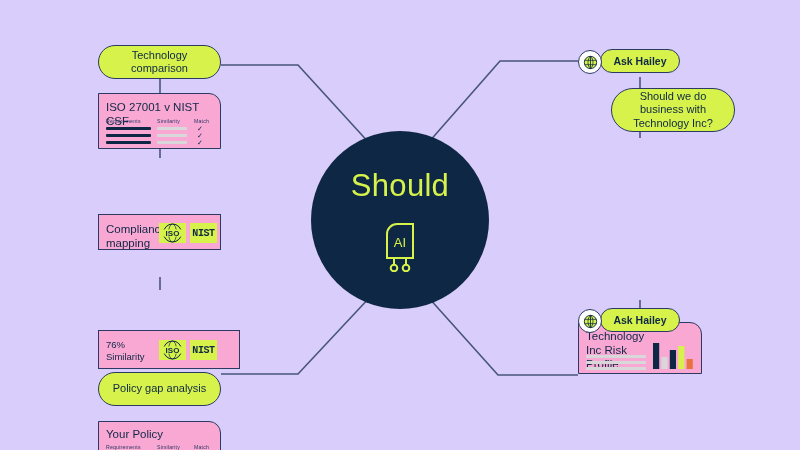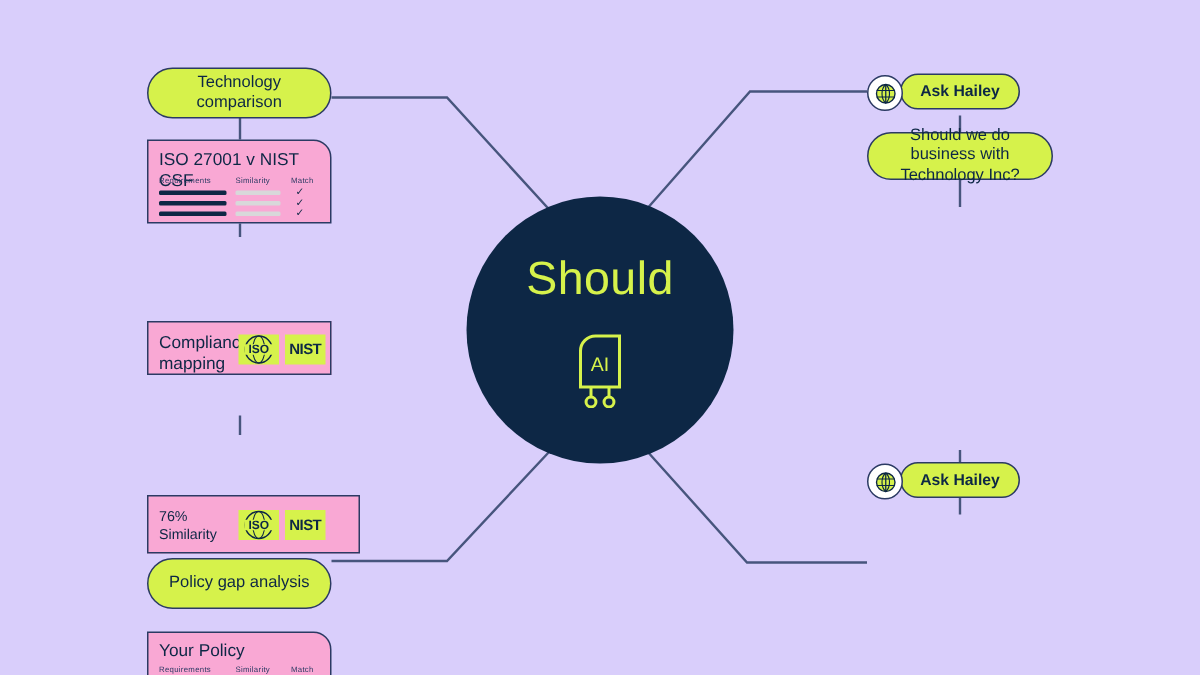--- a/index.html
+++ b/index.html
@@ -47,21 +47,21 @@
   .bar-dark{background:#0d2745;height:3.4px;border-radius:1px;}
   .bar-grey{background:#d8d8da;height:3.4px;border-radius:1px;}
   .tick{color:#0d2745;font-size:7px;line-height:1;}
   .line-grey{background:#d8d8da;height:3.2px;border-radius:1px;}
 
   .logo-box{
     background:#d6f24b;display:flex;align-items:center;justify-content:center;
   }
   .logo-nist{
     color:#0d2745;font-size:10px;font-weight:700;letter-spacing:-0.4px;
-    font-family:Liberation Sans, sans-serif;
+    font-family:Liberation Mono, monospace;
   }
 
   .badge{
     position:absolute;width:22px;height:22px;border-radius:50%;
     background:#ffffff;border:1.6px solid #2b3a63;
     display:flex;align-items:center;justify-content:center;z-index:6;
   }
 
   .cursor{position:absolute;width:11px;height:14px;}
 </style>
@@ -193,24 +193,37 @@
       <path d="M9 1.6 C5 5 5 13 9 16.4 C13 13 13 5 9 1.6" fill="none" stroke="#0d2745" stroke-width="0.9"></path>
     </svg>
   </div>
   <div class="node pill" style="left:600px;top:49px;width:80px;height:24px;font-weight:700;font-size:10.5px;">
     <span>Ask Hailey</span>
   </div>
   <svg class="cursor" viewBox="0 0 11 14" style="left:665px;top:54px;">
     <path d="M1 1 L1 12 L3.8 9.3 L5.6 13 L7.4 12.1 L5.6 8.6 L9.6 8.4 Z" fill="#0d2745" stroke="#ffffff" stroke-width="0.8"></path>
   </svg>
 
-  <div class="node pill" style="left:578px;top:88px;width:124px;height:32px;padding:0 7px;">
+  <div class="node pill" style="left:611px;top:88px;width:124px;height:44px;padding:0 7px;">
     <span>Should we do business with Technology Inc?</span>
   </div>
 
+  <div class="node card" style="left:578px;top:138px;width:124px;height:52px;border-radius:0 12px 0 0;">
+    <div class="card-title" style="position:absolute;left:7px;top:6px;width:68px;">Technology Inc Risk Profile</div>
+    <div class="line-grey" style="position:absolute;left:7px;top:32px;width:60px;"></div>
+    <div class="line-grey" style="position:absolute;left:7px;top:38px;width:60px;"></div>
+    <div class="line-grey" style="position:absolute;left:7px;top:44px;width:60px;"></div>
+    <svg style="position:absolute;left:73px;top:14px;width:42px;height:34px;" viewBox="0 0 42 34">
+      <rect x="1" y="6" width="6.2" height="26" fill="#0d2745"></rect>
+      <rect x="9.4" y="20" width="6.2" height="12" fill="#d8d8da"></rect>
+      <rect x="17.8" y="13" width="6.2" height="19" fill="#0d2745"></rect>
+      <rect x="26.2" y="9" width="6.2" height="23" fill="#d6f24b"></rect>
+      <rect x="34.6" y="22" width="6.2" height="10" fill="#e8733f"></rect>
+    </svg>
+  </div>
 
   <div class="badge" style="left:578px;top:309px;">
     <svg viewBox="0 0 18 18" style="width:15px;height:15px;">
       <circle cx="9" cy="9" r="7.4" fill="#d6f24b" stroke="#0d2745" stroke-width="1.1"></circle>
       <path d="M9 1.6 V16.4" stroke="#0d2745" stroke-width="1"></path>
       <path d="M1.8 6.4 H16.2 M1.8 11.6 H16.2" stroke="#0d2745" stroke-width="0.9"></path>
       <path d="M9 1.6 C5 5 5 13 9 16.4 C13 13 13 5 9 1.6" fill="none" stroke="#0d2745" stroke-width="0.9"></path>
     </svg>
   </div>
   <div class="node pill" style="left:600px;top:308px;width:80px;height:24px;font-weight:700;font-size:10.5px;">

